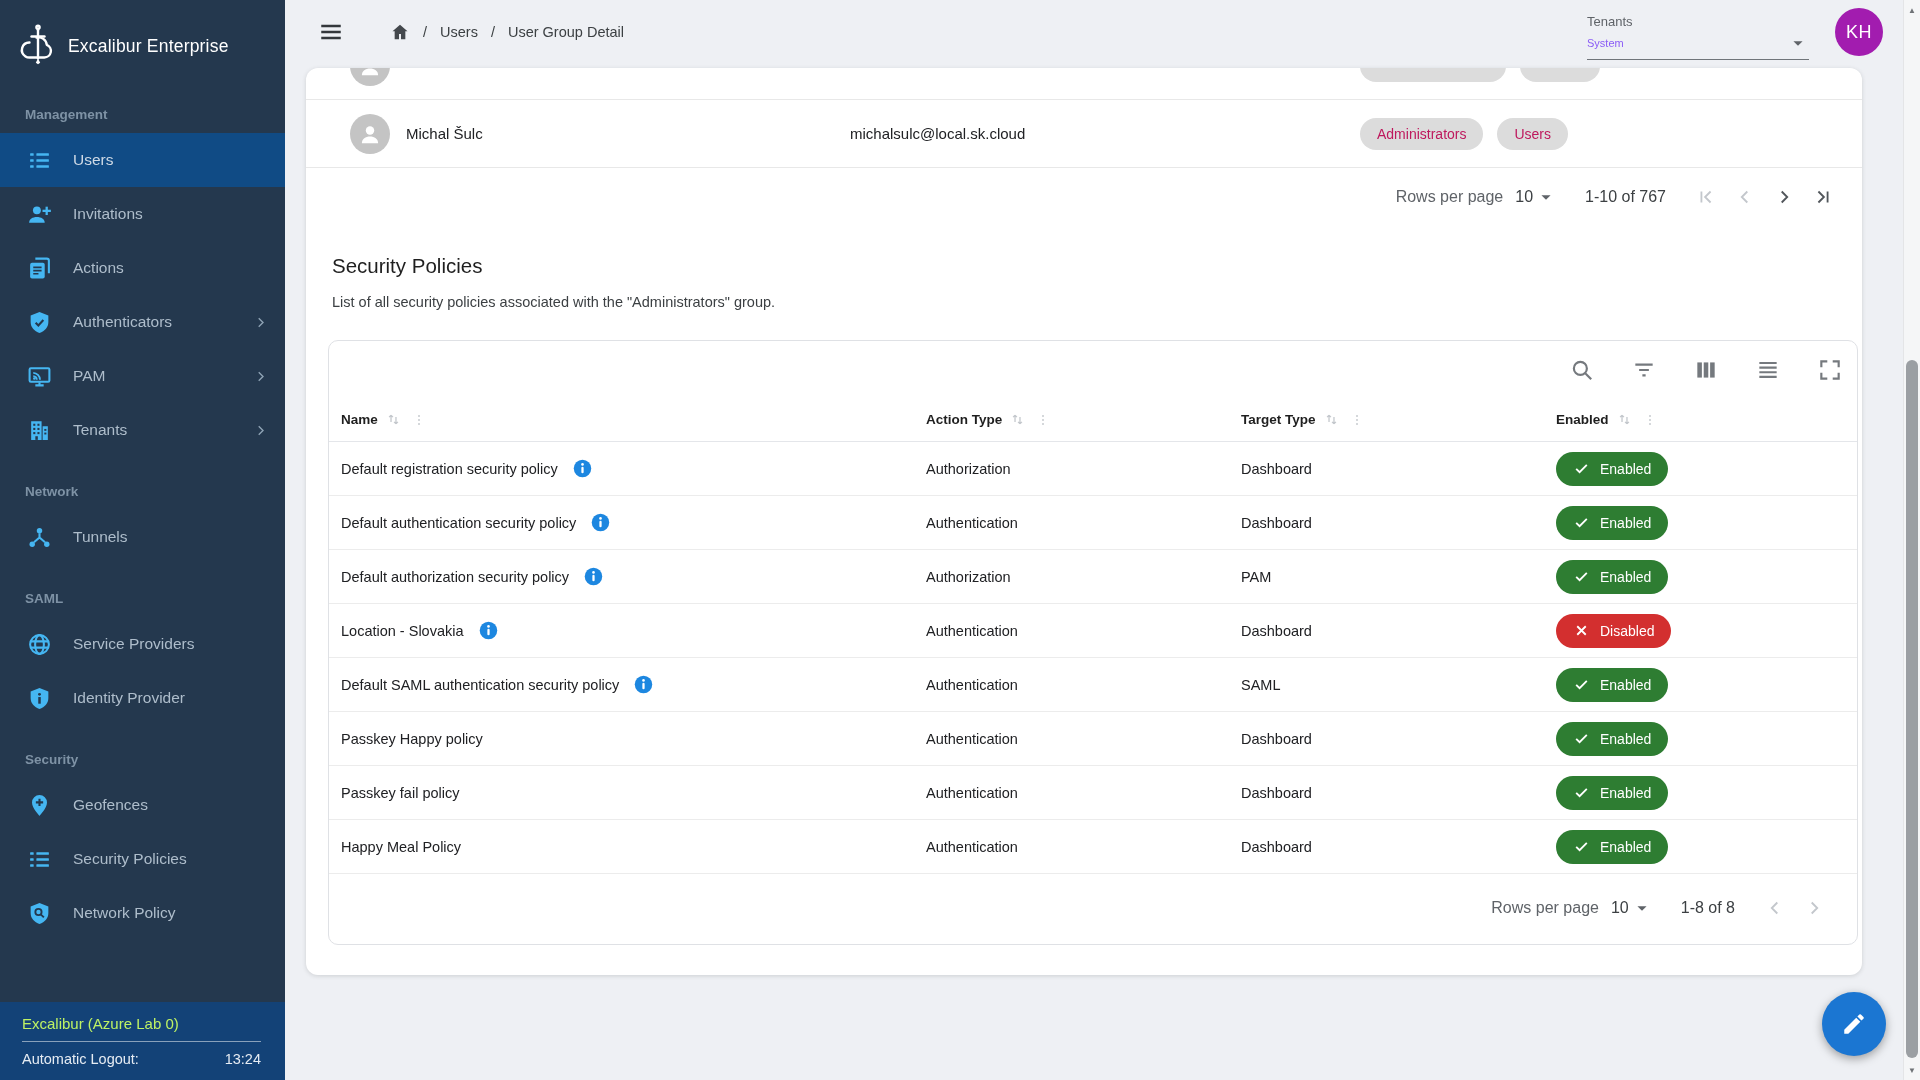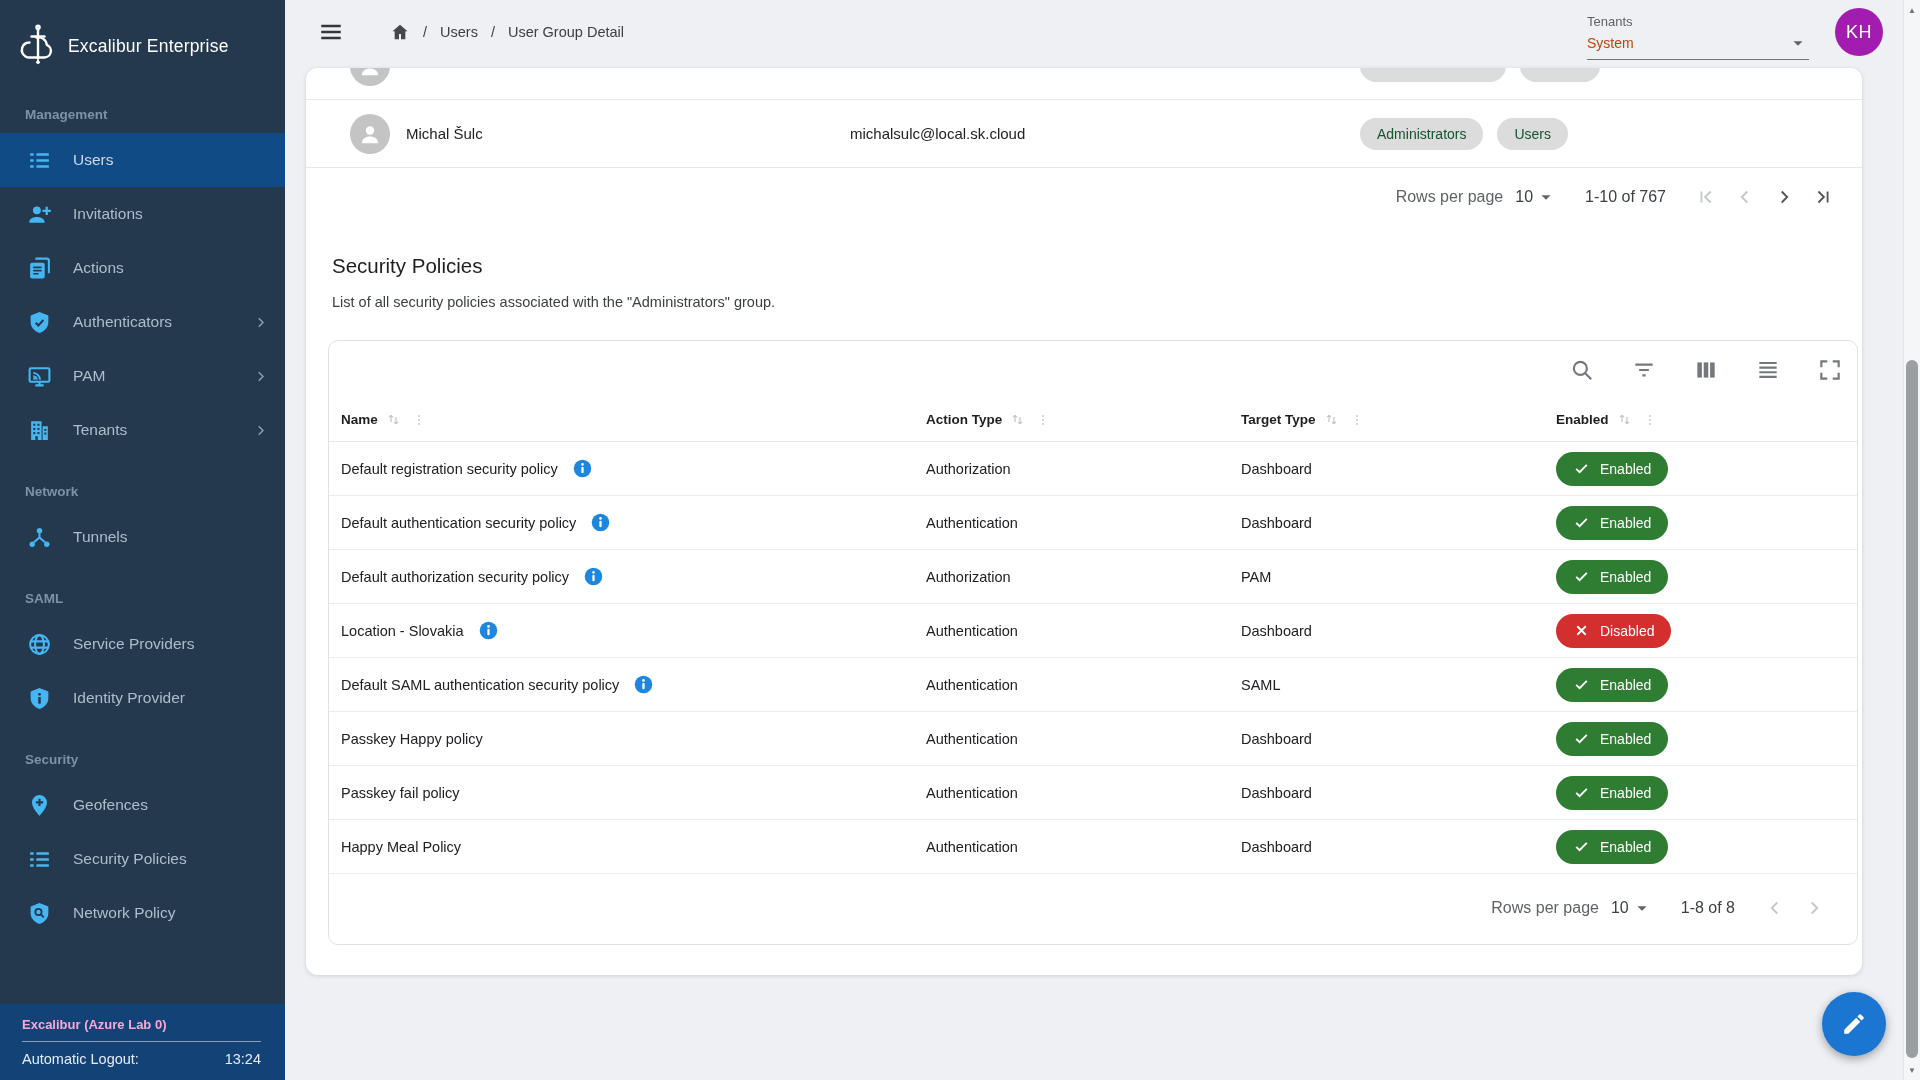--- a/index.html
+++ b/index.html
@@ -13,48 +13,48 @@
   .brand{display:flex;align-items:center;gap:6px;padding:16px 0 0 14px;height:76px;flex:none}
   .brand .logo{width:48px;height:48px;color:#fff}
   .brand-name{color:#fff;font-size:17.5px;font-weight:500;letter-spacing:.2px}
   .nav{flex:1;overflow:hidden;padding-top:4px}
   .nav-label{color:#7e92a5;font-weight:700;font-size:13.5px;padding-left:25px;margin:27px 0 11px}
   .nav-item{display:flex;align-items:center;height:54px;padding:0 16px 0 27px;color:#aebdcb;font-size:15.5px;cursor:pointer}
   .nav-item .icon{width:25px;height:25px;color:var(--icon-blue);margin-right:21px}
   .nav-item.active{background:var(--active-bg);color:#cfdae6}
   .nav-item .chev{margin-left:auto;margin-right:0;width:17px;height:17px;color:#8ea2b4}
   .sidebar-footer{background:var(--footer-bg);padding:13px 24px 13px 22px;flex:none}
-  .sf-tenant{color:#f9a8d4;font-weight:700;font-size:13px;padding-bottom:9px}
+  .sf-tenant{color:#bef264;font-weight:400;font-size:15px;padding-bottom:9px}
   .sf-divider{border-top:1px solid rgba(255,255,255,.5);margin-bottom:9px}
   .sf-row{display:flex;justify-content:space-between;font-size:14.5px;color:#e6ecf3}
 
   
   .topbar{position:absolute;left:285px;top:0;width:1618px;height:64px;display:flex;align-items:center}
   .hamburger{width:26px;height:26px;color:#33373b;margin-left:33px;cursor:pointer}
   .breadcrumb{display:flex;align-items:center;gap:13px;margin-left:46px;font-size:14.5px;color:#3c4043}
   .home{width:20px;height:20px;color:#44484d;cursor:pointer}
   .crumb{cursor:pointer}
   .topbar-right{margin-left:auto;display:flex;align-items:center;margin-right:20px}
   .tenant-select{width:222px;margin-right:26px;margin-top:10px;cursor:pointer}
   .ts-label{font-size:13px;color:#5f6368;margin-bottom:3px}
   .ts-value-row{display:flex;align-items:center;justify-content:space-between;border-bottom:1px solid #70757a;padding-bottom:5px}
-  .ts-value{font-size:14px;color:#c2410c}
+  .ts-value{font-size:11px;color:#8b5cf6}
   .ts-arrow{width:22px;height:22px;color:#5f6368}
   .avatar{width:48px;height:48px;border-radius:50%;background:#a21caf;color:#fff;font-size:18px;display:flex;align-items:center;justify-content:center;letter-spacing:.5px;cursor:pointer}
 
   
   .card{position:absolute;left:306px;top:68px;width:1556px;height:907px;background:#fff;border-radius:12px;box-shadow:0 1px 4px rgba(60,64,67,.18);z-index:1}
   .partial-row{height:32px;overflow:hidden;position:relative;border-bottom:1px solid #e8e8e8;border-radius:12px 12px 0 0}
   .partial-inner{position:absolute;top:-36px;left:0;right:0;height:68px;display:grid;grid-template-columns:56px 444px 510px 1fr;align-items:center;padding-left:44px}
   .u-avatar{width:40px;height:40px;border-radius:50%;background:#c4c4c4;display:flex;align-items:center;justify-content:center}
   .u-avatar .icon{width:26px;height:26px}
   .user-row{height:68px;display:grid;grid-template-columns:56px 444px 510px 1fr;align-items:center;padding-left:44px;border-bottom:1px solid #e8e8e8}
   .u-name,.u-email{font-size:15px;color:#202124}
   .chips{display:flex;gap:14px}
-  .chip{height:32px;display:inline-flex;align-items:center;padding:15px 17px;background:#dcdcdc;border-radius:16px;font-size:14px;color:#14532d;cursor:pointer}
+  .chip{height:32px;display:inline-flex;align-items:center;padding:15px 17px;background:#dcdcdc;border-radius:16px;font-size:14px;color:#be185d;cursor:pointer}
   .chip.empty{width:146px}
   .chip.empty2{width:80px}
 
   .pg{display:flex;align-items:center;justify-content:flex-end;color:#5f6368;font-size:16px}
   .pg-top{height:58px;padding-right:22px}
   .pg-label{margin-right:12px}
   .pg-select{display:flex;align-items:center;gap:2px;color:#3c4043;cursor:pointer;margin-right:28px}
   .pg-select .icon{width:22px;height:22px;color:#5f6368}
   .pg-range{margin-right:18px;color:#3c4043}
   .pbtn{width:34px;height:34px;border-radius:50%;display:flex;align-items:center;justify-content:center;color:#51565b;cursor:pointer;margin-left:5px}

